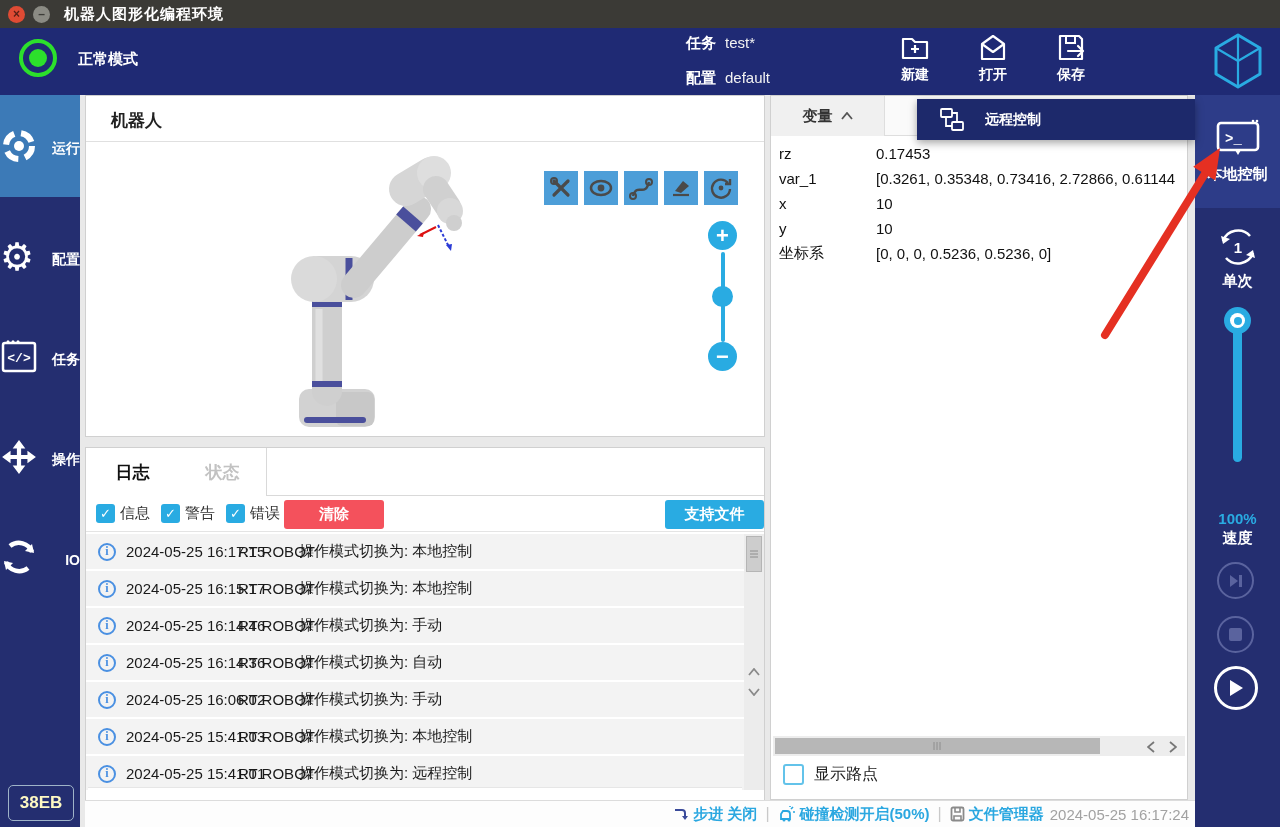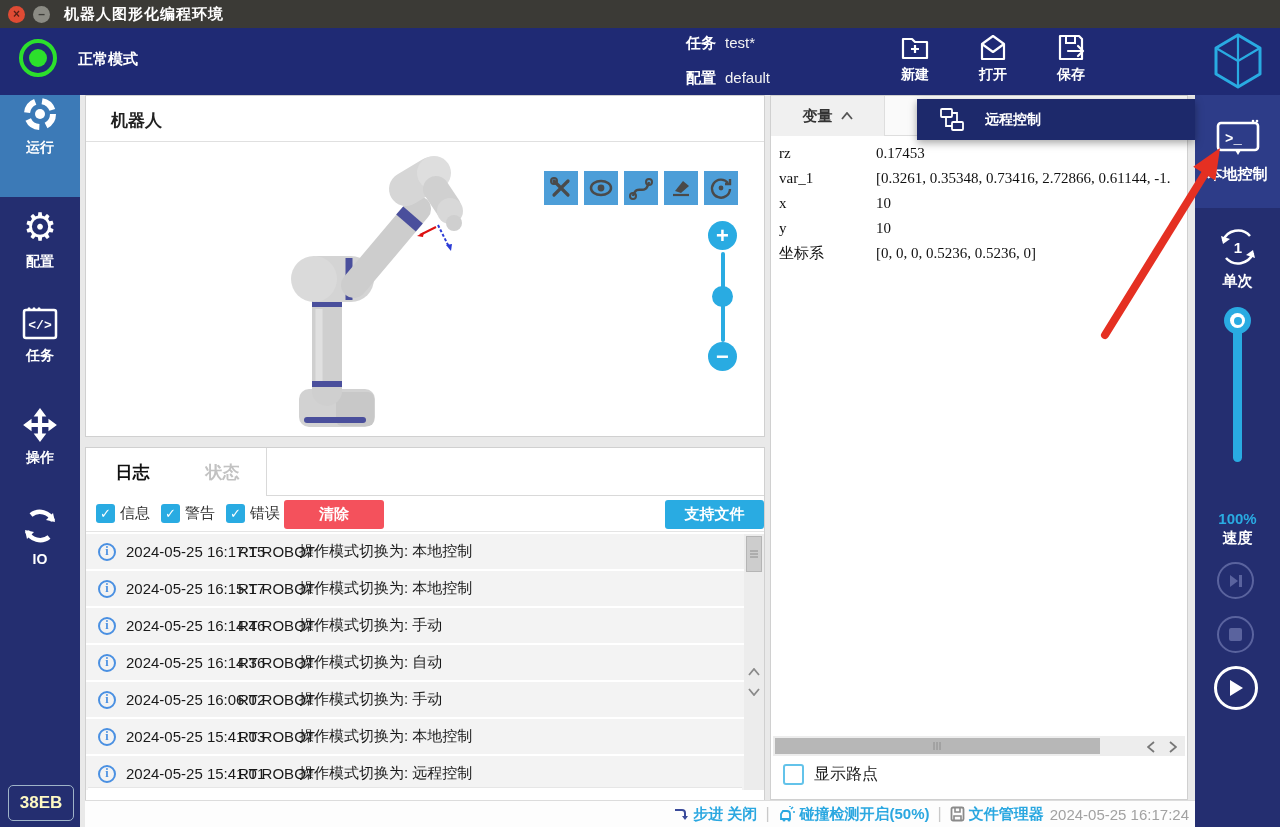--- a/index.html
+++ b/index.html
@@ -14,21 +14,21 @@
   .tb-min{background:#8b8b84;color:#3c3c38;}
   .tb-title{margin-left:14px;font-size:15px;font-weight:bold;letter-spacing:1px;}
   
   .header{left:0;top:28px;width:1280px;height:67px;background:#1f2a74;color:#fff;}
   .hlabel{font-weight:bold;font-size:15px;color:#fff;}
   .hvalue{font-size:15px;color:#f2f2f2;}
   .hbtn{display:flex;flex-direction:column;align-items:center;color:#fff;cursor:pointer;}
   .hbtn .lbl{font-size:14px;font-weight:bold;margin-top:2px;}
   
   .lsb{left:0;top:95px;width:80px;height:732px;background:#242e70;}
-  .nav-item{position:absolute;left:0;width:80px;height:100px;display:flex;flex-direction:column;align-items:center;justify-content:flex-start;color:#fff;cursor:pointer;}
+  .nav-item{position:absolute;left:0;width:80px;height:100px;display:flex;flex-direction:row;align-items:center;justify-content:space-between;color:#fff;cursor:pointer;}
   .nav-item .lbl{font-size:14px;font-weight:bold;margin-top:6px;}
   .nav-active{background:#3c7ab7;}
   .badge38{position:absolute;left:8px;top:690px;width:64px;height:34px;border:1px solid #9fb3c8;border-radius:5px;
            color:#fef9c3;font-size:17px;font-weight:bold;display:flex;align-items:center;justify-content:center;}
   
   .panel{background:#fff;border:1px solid #d0d0d0;}
   .panel-title{font-size:17px;font-weight:bold;color:#222;}
   
   .vt-btn{position:absolute;width:34px;height:34px;background:#4d9ed8;display:flex;align-items:center;justify-content:center;cursor:pointer;}
   
@@ -40,21 +40,21 @@
   .cb-label{font-size:15px;font-weight:normal;color:#333;margin-left:5px;}
   .btn{display:flex;align-items:center;justify-content:center;color:#fff;font-size:15px;font-weight:bold;border-radius:3px;cursor:pointer;}
   
   .log-row{position:relative;height:35px;background:#f3f3f3;border-bottom:2px solid #fff;display:flex;align-items:center;}
   .log-time{position:absolute;left:40px;font-size:15px;color:#1a1a1a;}
   .log-src{position:absolute;left:152px;font-size:15px;color:#1a1a1a;}
   .log-msg{position:absolute;left:213px;font-size:15px;color:#1a1a1a;white-space:nowrap;}
   .info-ic{position:absolute;left:12px;width:18px;height:18px;border:2px solid #4a90e2;border-radius:50%;color:#4a90e2;
            font-size:12px;font-weight:bold;font-family:"Liberation Serif","DejaVu Serif",serif;display:flex;align-items:center;justify-content:center;box-sizing:border-box;}
   
-  .var-row{position:relative;height:25px;display:flex;align-items:center;font-family:Liberation Serif, serif;}
+  .var-row{position:relative;height:25px;display:flex;align-items:center;}
   .var-name{position:absolute;left:8px;font-size:15px;color:#111;}
   .var-val{position:absolute;left:105px;font-size:15px;color:#111;white-space:nowrap;overflow:hidden;max-width:300px;}
   
   .rsb{left:1195px;top:95px;width:85px;height:732px;background:#242e70;}
   .rs-label{font-size:15px;font-weight:bold;color:#fff;text-align:center;}
   .pb-btn{position:absolute;border-radius:50%;display:flex;align-items:center;justify-content:center;cursor:pointer;box-sizing:border-box;}
   
   .statusbar{left:85px;top:800px;width:1110px;height:27px;background:#fdfdfd;border-top:1px solid #dcdcdc;
              display:flex;align-items:center;justify-content:flex-end;padding-right:6px;}
   .sb-item{display:flex;align-items:center;font-size:15px;font-weight:bold;color:#2aa7e0;margin-left:8px;white-space:nowrap;cursor:pointer;}

